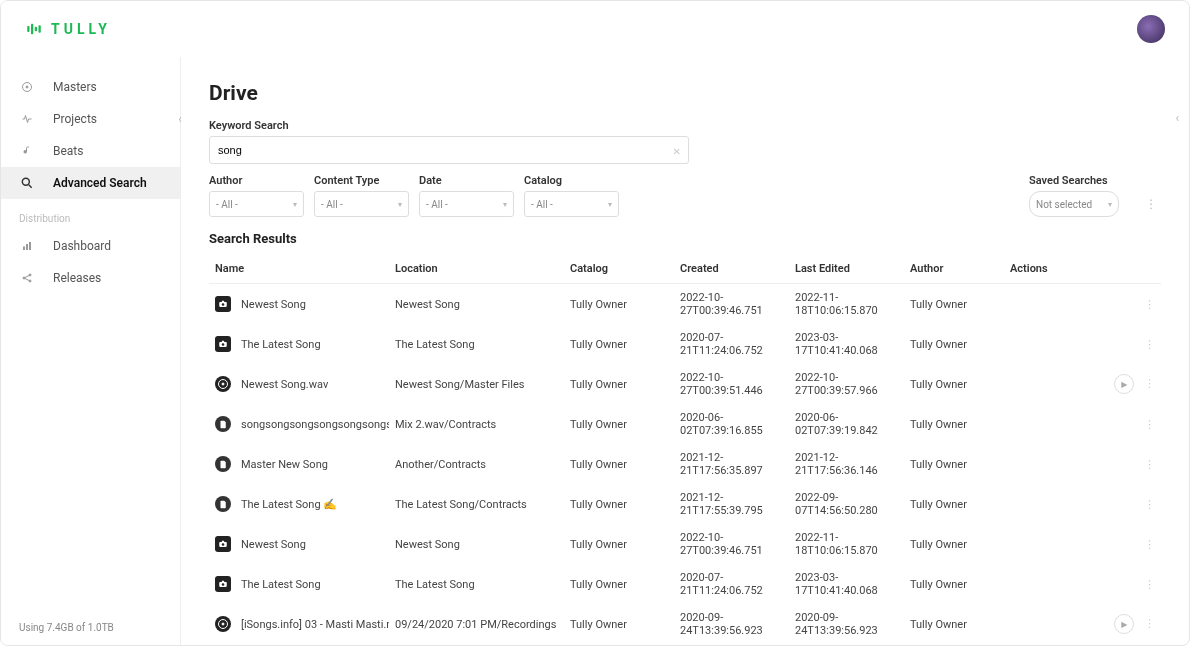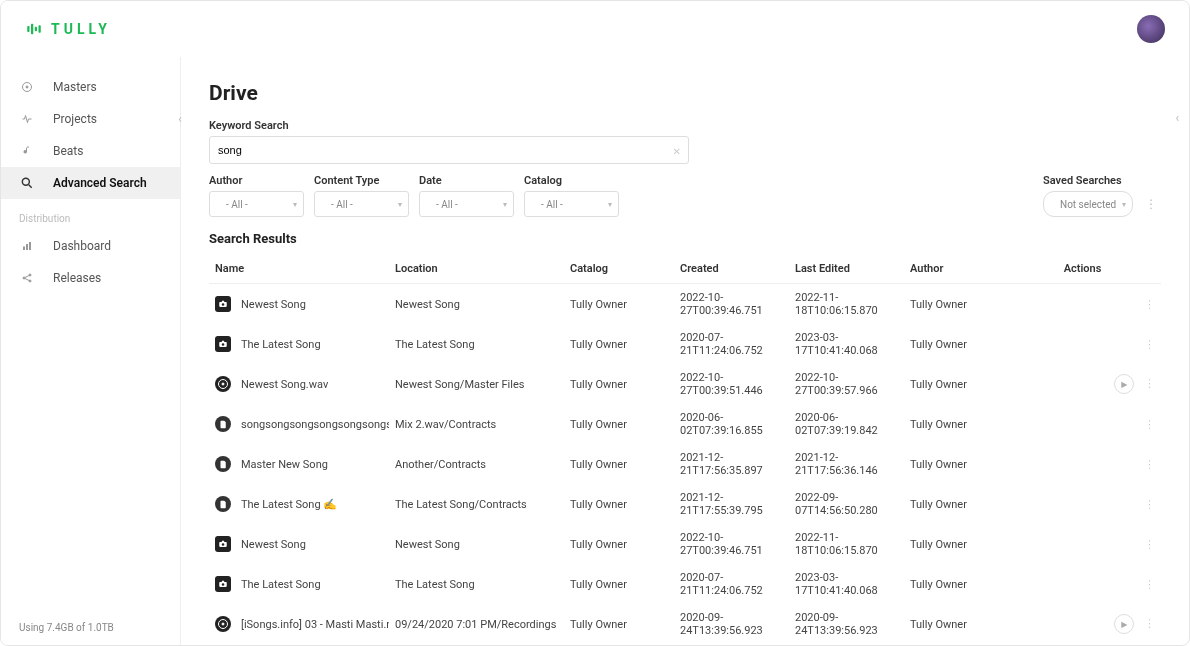--- a/index.html
+++ b/index.html
@@ -27,43 +27,43 @@
   .main { flex: 1; padding: 80px 28px 20px; overflow-y: auto; position: relative; }
   .main-collapse { position: absolute; top: 110px; right: 10px; color: #bbb; cursor: pointer; font-size: 12px; }
   .page-title { font-size: 21px; font-weight: 700; color: #222; margin-bottom: 14px; }
 
   .field-row { display: flex; gap: 10px; align-items: flex-end; margin-bottom: 12px; }
   .field { display: flex; flex-direction: column; gap: 4px; }
   .field label { font-size: 11px; font-weight: 600; color: #333; }
   .keyword-field { width: 480px; position: relative; margin-bottom: 10px; }
   .keyword-field input { width: 100%; height: 28px; border: 1px solid #ddd; border-radius: 3px; padding: 0 28px 0 8px; font-size: 11px; }
   .keyword-field .clear { position: absolute; right: 8px; bottom: 7px; color: #ccc; cursor: pointer; font-size: 10px; }
-  .select { width: 95px; height: 26px; border: 1px solid #ddd; border-radius: 3px; background: #fff; font-size: 10px; color: #888; padding-left: 16px; display: flex; align-items: center; justify-content: space-between; padding-right: 6px; cursor: pointer; }
+  .select { width: 95px; height: 26px; border: 1px solid #ddd; border-radius: 3px; background: #fff; font-size: 10px; color: #888; padding-left: 6px; display: flex; align-items: center; justify-content: space-between; padding-right: 6px; cursor: pointer; }
   .select.saved { width: 90px; font-size: 10px; border-radius: 11px; }
-  .saved-group { margin-left: auto; display: flex; align-items: flex-end; gap: 8px; }
+  .saved-group { margin-left: auto; display: flex; align-items: flex-end; gap: 22px; }
   .chev { color: #bbb; font-size: 8px; }
   .more-vert { color: #bbb; cursor: pointer; padding: 6px 4px; }
 
   .section-title { font-size: 13px; font-weight: 700; color: #222; margin: 14px 0 8px; }
 
   
   table { width: 100%; border-collapse: collapse; }
   thead th { text-align: left; font-size: 11px; font-weight: 600; color: #333; padding: 8px 6px; border-bottom: 1px solid #eee; }
   tbody td { font-size: 11px; color: #444; padding: 7px 6px; vertical-align: middle; }
   .name-cell { display: flex; align-items: center; gap: 10px; }
   .row-icon { width: 16px; height: 16px; border-radius: 3px; background: #222; display: inline-flex; align-items: center; justify-content: center; color: #fff; font-size: 9px; flex-shrink: 0; }
   .row-icon.circle { border-radius: 50%; }
   .row-icon.file { border-radius: 50%; background: #333; }
   .col-name { width: 180px; max-width:180px; overflow:hidden; text-overflow: ellipsis; white-space: nowrap; }
   .col-loc { width: 175px; }
   .col-cat { width: 110px; }
   .col-created { width: 115px; }
   .col-edited { width: 115px; }
   .col-auth { width: 100px; }
-  .col-act { text-align: center; }
+  .col-act { text-align: left; }
   .actions-cell { text-align: right; }
   .play-btn { width: 20px; height: 20px; border-radius: 50%; border: 1px solid #ddd; display: inline-flex; align-items: center; justify-content: center; color: #aaa; font-size: 8px; cursor: pointer; margin-right: 6px; }
   .dots { cursor: pointer; color: #ccc; display: inline-block; width: 12px; }
 
   svg { display: block; }
 </style>
 </head>
 <body>
 
 <div class="app">

